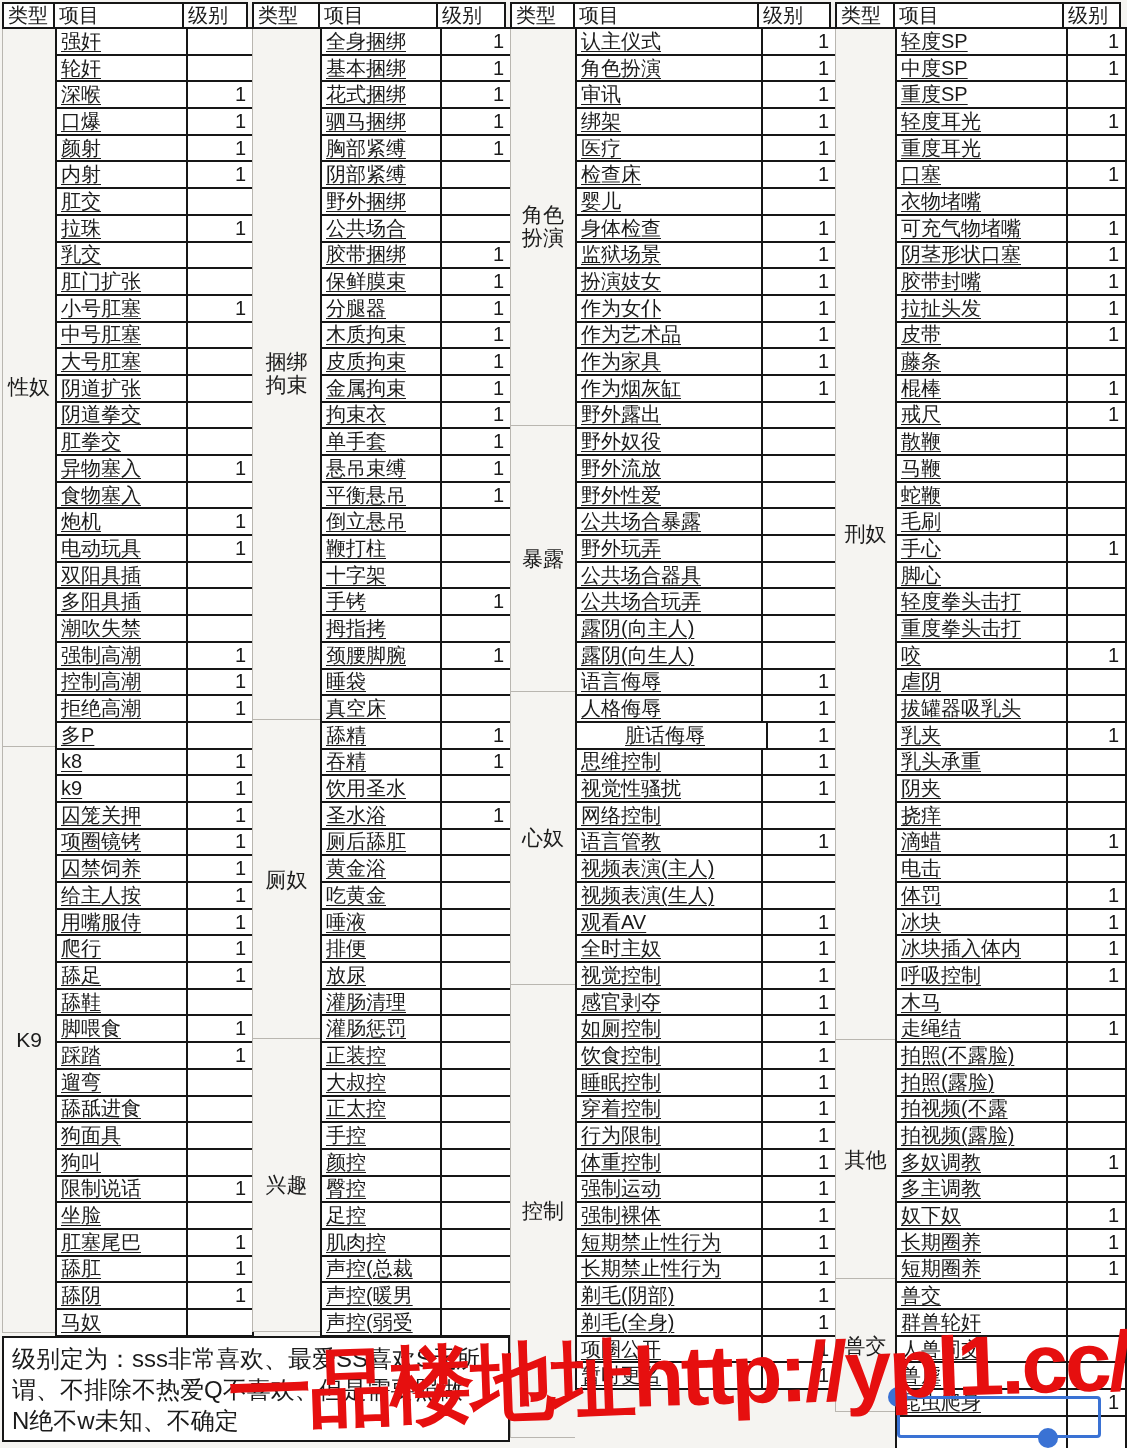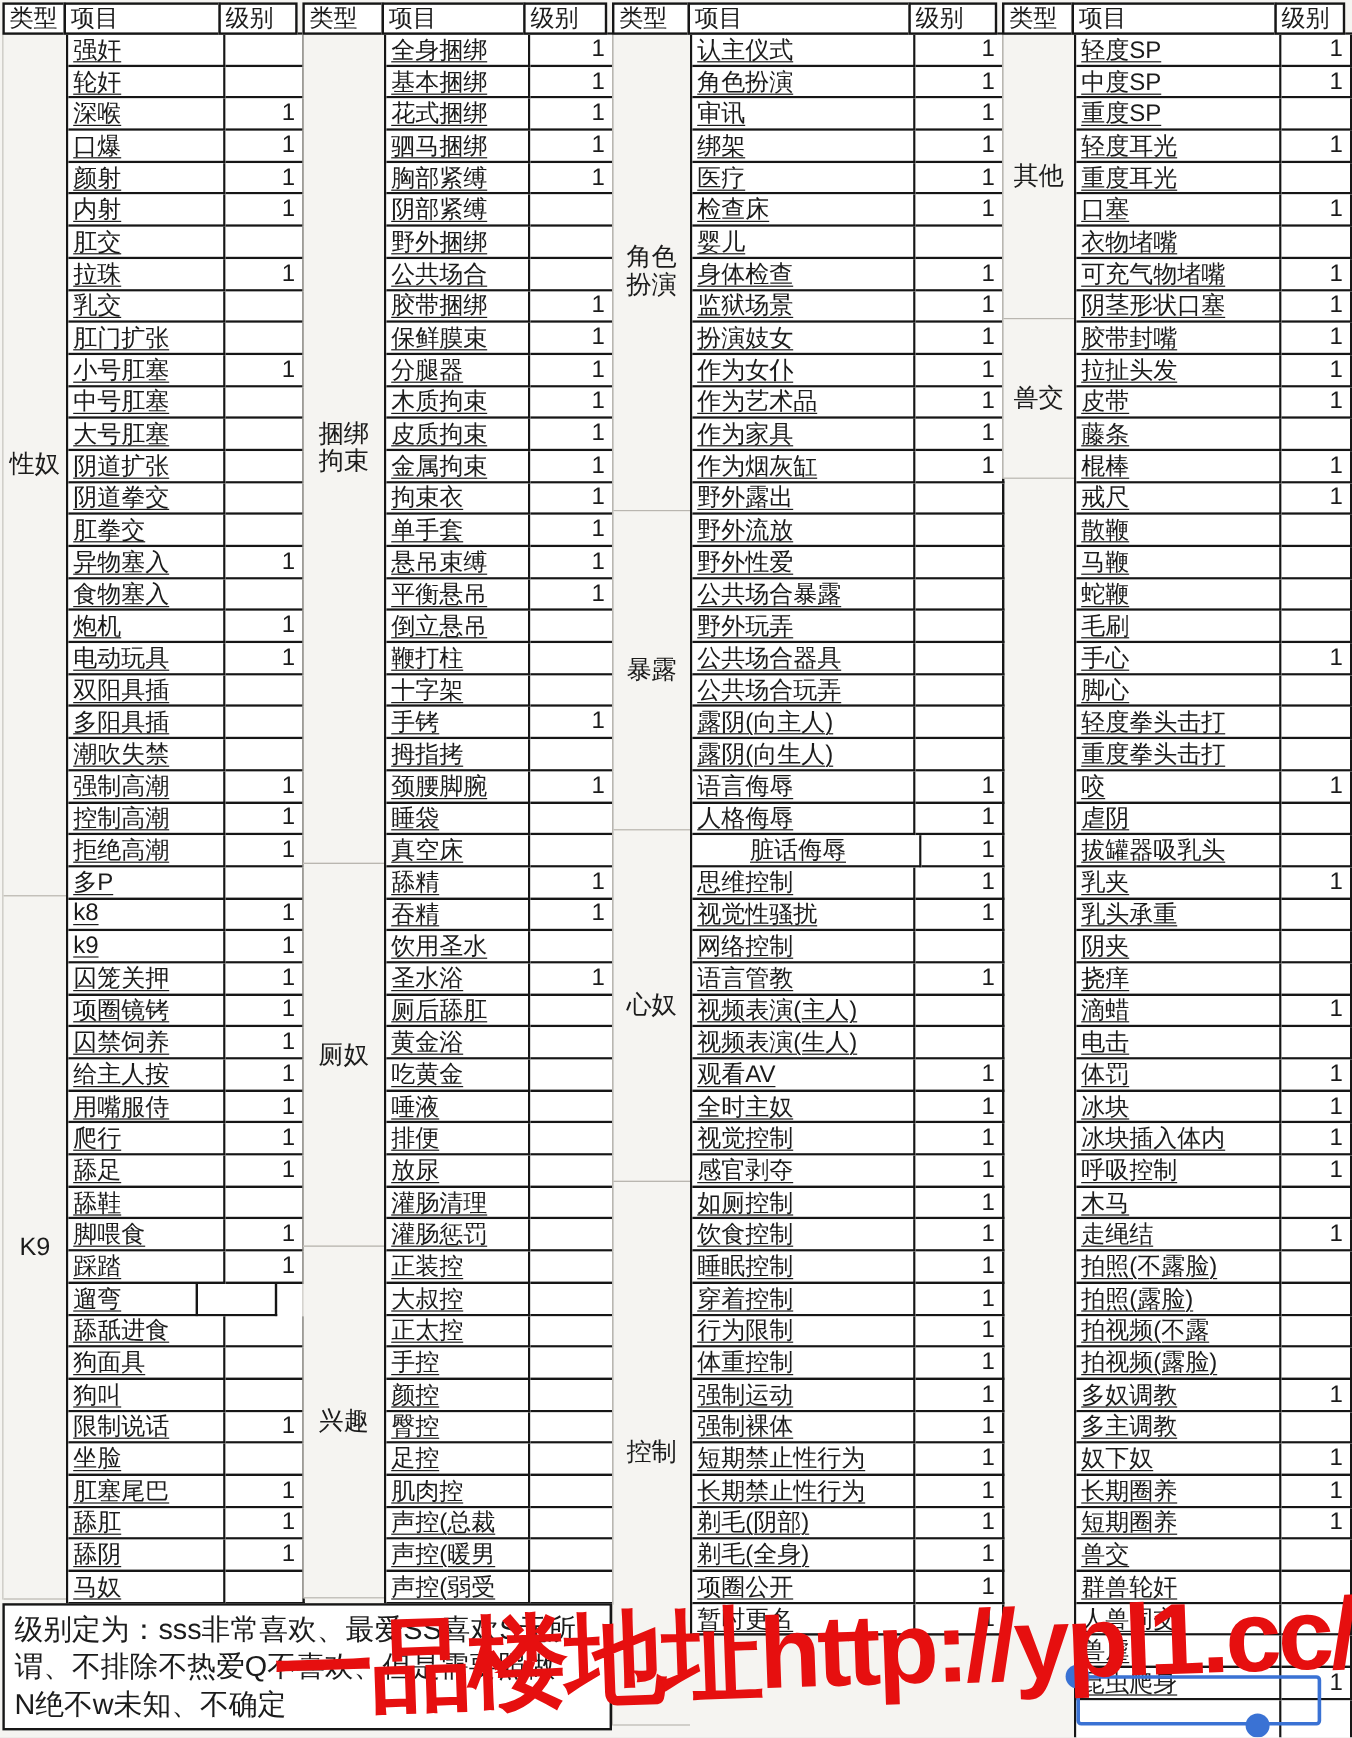--- a/index.html
+++ b/index.html
@@ -302,21 +302,21 @@
               </div>
               <div class="cell level" style="width: 66px;">1</div>
             </div>
             <div class="row" style="height: 26.69px;">
               <div class="cell item" style="width: 131px;">
                 <span class="lbl">踩踏</span>
               </div>
               <div class="cell level" style="width: 66px;">1</div>
             </div>
             <div class="row" style="height: 26.69px;">
-              <div class="cell item" style="width: 108px;">
+              <div class="cell item" style="width: 131px;">
                 <span class="lbl">遛弯</span>
               </div>
               <div class="cell level" style="width: 66px;"></div>
             </div>
             <div class="row" style="height: 26.69px;">
               <div class="cell item" style="width: 131px;">
                 <span class="lbl">舔舐进食</span>
               </div>
               <div class="cell level" style="width: 66px;"></div>
             </div>
@@ -780,20 +780,26 @@
               <div class="cell level" style="width: 74px;">1</div>
             </div>
             <div class="row" style="height: 26.69px;">
               <div class="cell item" style="width: 186px;">
                 <span class="lbl">野外露出</span>
               </div>
               <div class="cell level" style="width: 74px;"></div>
             </div>
             <div class="row" style="height: 26.69px;">
               <div class="cell item" style="width: 186px;">
+                <span class="lbl">野外奴役</span>
+              </div>
+              <div class="cell level" style="width: 74px;"></div>
+            </div>
+            <div class="row" style="height: 26.69px;">
+              <div class="cell item" style="width: 186px;">
                 <span class="lbl">野外流放</span>
               </div>
               <div class="cell level" style="width: 74px;"></div>
             </div>
             <div class="row" style="height: 26.69px;">
               <div class="cell item" style="width: 186px;">
                 <span class="lbl">野外性爱</span>
               </div>
               <div class="cell level" style="width: 74px;"></div>
             </div>
@@ -999,20 +1005,21 @@
         </div>
       </div>
       <div class="group" style="left: 835px;">
         <div class="ghead">
           <div class="hcell" style="width: 60px;">类型</div>
           <div class="hcell" style="width: 171px;">项目</div>
           <div class="hcell" style="width: 59px;">级别</div>
         </div>
         <div class="gbody">
           <div class="typecol" style="width: 60px;">
+            <div class="type-cell" style="height: 1014.22px;">刑奴</div>
             <div class="type-cell" style="height: 240.21px;">其他</div>
             <div class="type-cell" style="height: 133.45px;">兽交</div>
           </div>
           <div class="itemgrid" style="width: 230px;">
             <div class="row" style="height: 26.69px;">
               <div class="cell item" style="width: 171px;">
                 <span class="lbl">轻度SP</span>
               </div>
               <div class="cell level" style="width: 59px;">1</div>
             </div>

